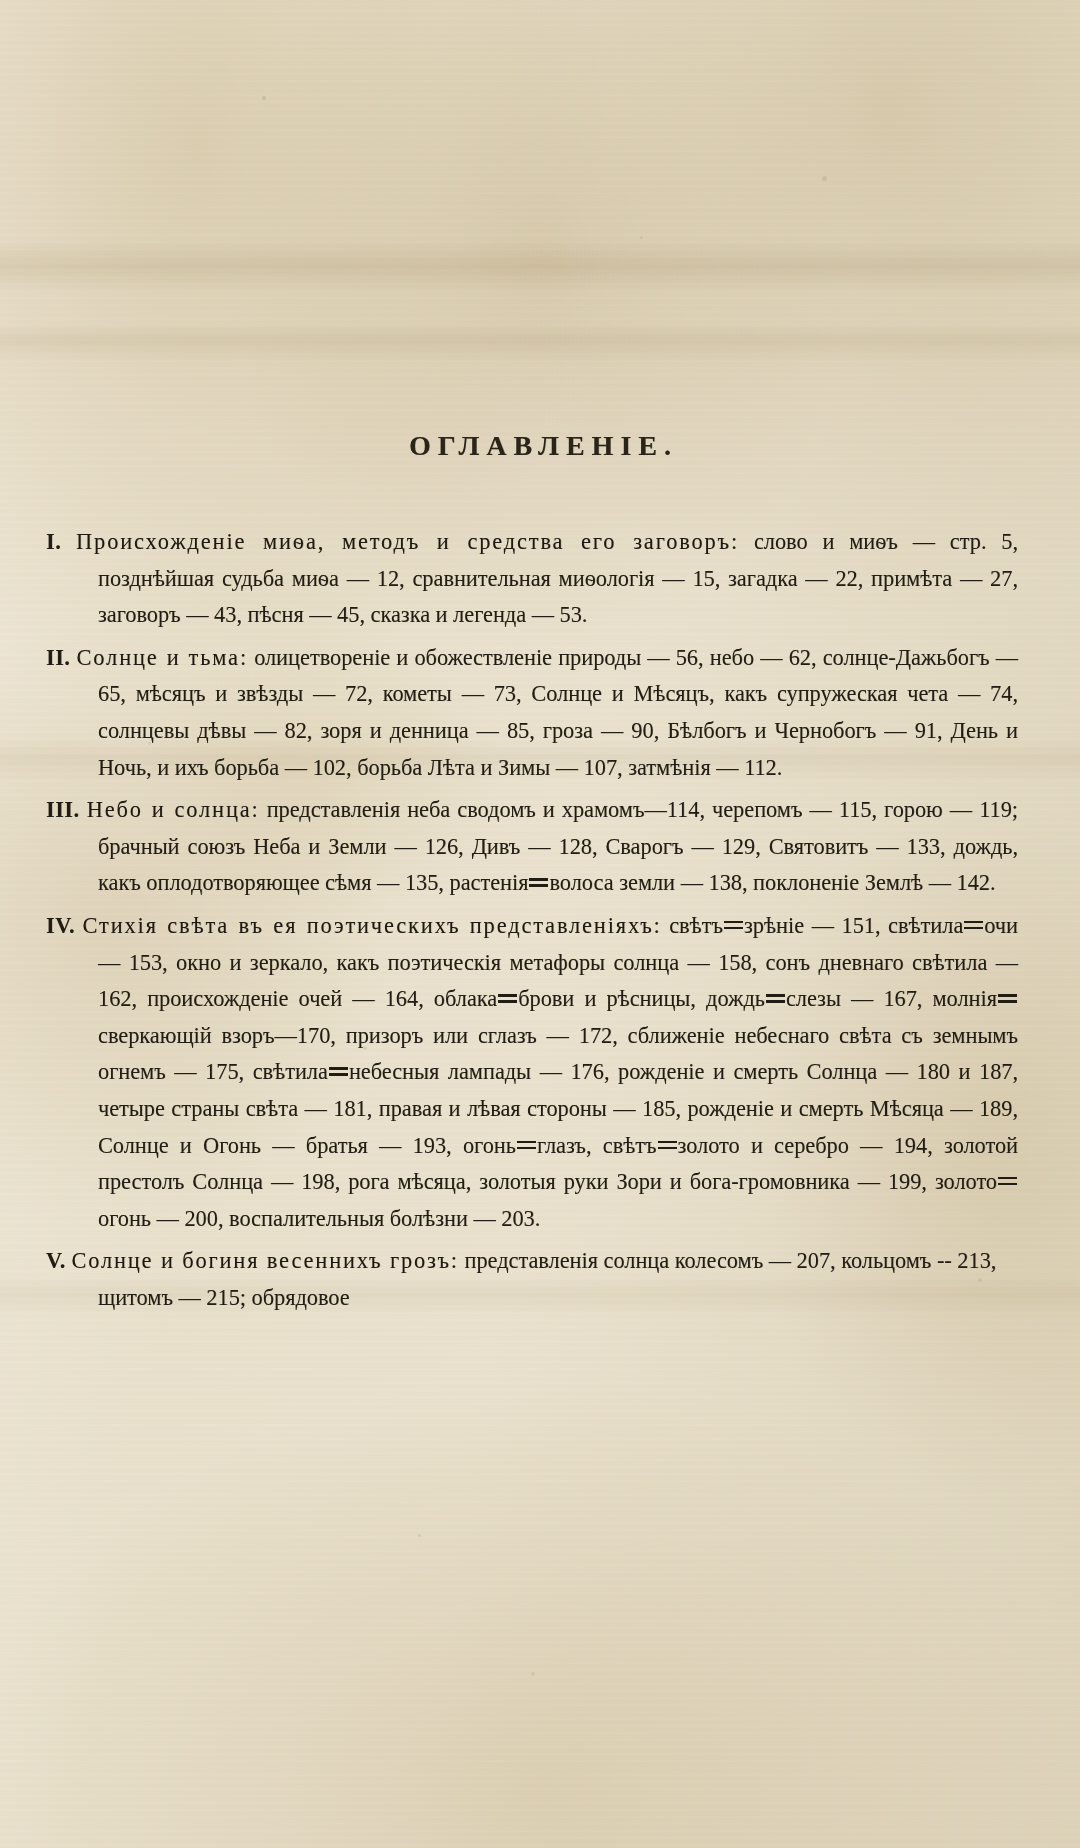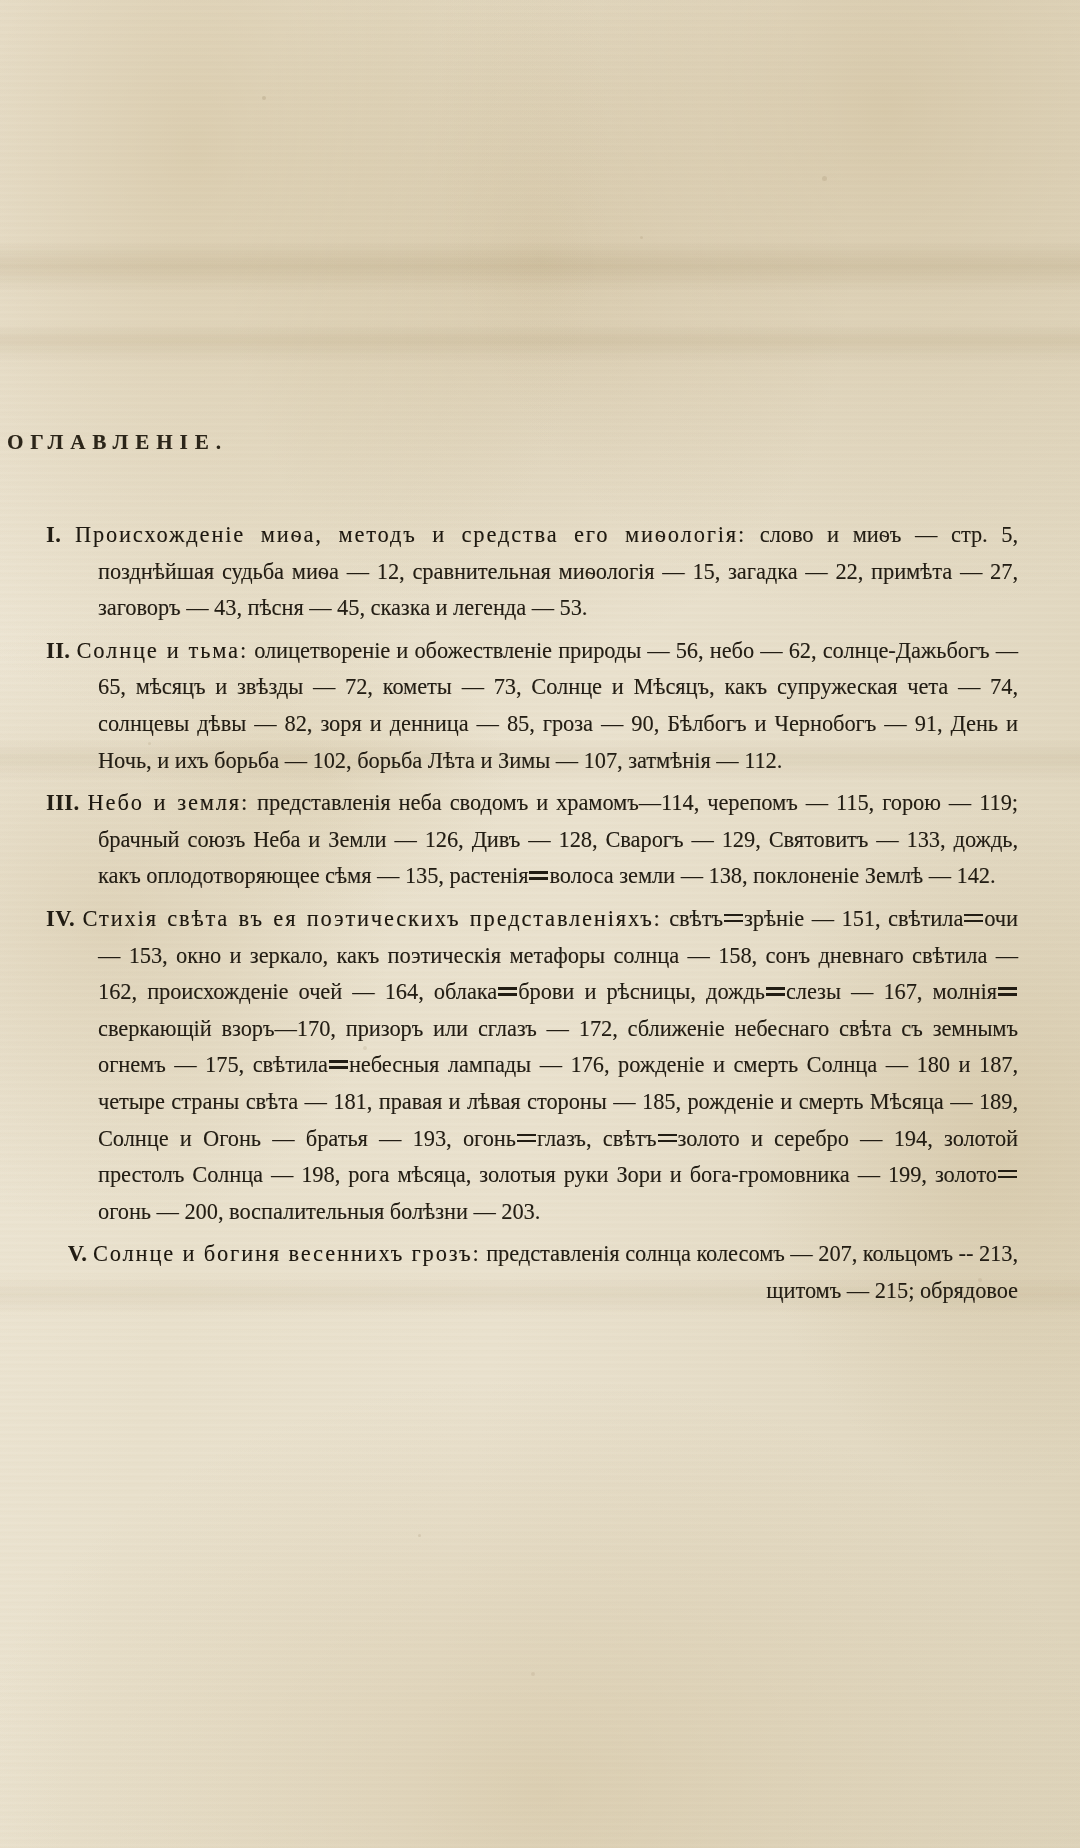--- a/index.html
+++ b/index.html
@@ -76,23 +76,23 @@
 
   
   #content {
     position: absolute;
     left: 0;
     top: 0;
     width: 1080px;
   }
 
   #page-title {
-    text-align: left;
+    text-align: center;
     margin-top: 430px;
-    font-size: 21px;
+    font-size: 28px;
     letter-spacing: 7px;
     color: #2b2519;
     font-weight: 600;
     text-indent: 7px;
     font-family: "Liberation Serif", "DejaVu Serif", serif;
     text-shadow: 0.4px 0.3px 0 rgba(60,48,30,0.42);
   }
 
   #toc {
     margin: 0;
@@ -147,21 +147,21 @@
     position: absolute;
     left: 0;
     width: 19px;
     height: 2.4px;
     background: #221d14;
   }
   .eqdash::before { top: 0; }
   .eqdash::after  { top: 6px; }
 
   .last-line {
-    text-align: right;
+    text-align: left;
   }
 </style>
 </head>
 <body>
 
 <div id="page">
 
   <div id="grain"></div>
   <div id="streaks"></div>
 
@@ -176,35 +176,35 @@
 
   <div id="content">
 
     <h1 id="page-title">ОГЛАВЛЕНІЕ.</h1>
 
     <ul id="toc">
 
       <li class="entry">
         <span class="body">
           <span class="numeral">I.</span>
-          <span class="heading">Происхожденіе миѳа, методъ и средства его миѳологія:</span><span class="detail"> слово и миѳъ — стр. 5, позднѣйшая судьба миѳа — 12, сравнительная миѳологія — 15, загадка — 22, примѣта — 27, заговоръ — 43, пѣсня — 45, сказка и легенда — 53.</span>
+          <span class="heading">Происхожденіе миѳа, методъ и средства его заговоръ:</span><span class="detail"> слово и миѳъ — стр. 5, позднѣйшая судьба миѳа — 12, сравнительная миѳологія — 15, загадка — 22, примѣта — 27, заговоръ — 43, пѣсня — 45, сказка и легенда — 53.</span>
         </span>
       </li>
 
       <li class="entry">
         <span class="body">
           <span class="numeral">II.</span>
           <span class="heading">Солнце и тьма:</span><span class="detail"> олицетвореніе и обожествленіе природы — 56, небо — 62, солнце-Дажьбогъ — 65, мѣсяцъ и звѣзды — 72, кометы — 73, Солнце и Мѣсяцъ, какъ супружеская чета — 74, солнцевы дѣвы — 82, зоря и денница — 85, гроза — 90, Бѣлбогъ и Чернобогъ — 91, День и Ночь, и ихъ борьба — 102, борьба Лѣта и Зимы — 107, затмѣнія — 112.</span>
         </span>
       </li>
 
       <li class="entry">
         <span class="body">
           <span class="numeral">III.</span>
-          <span class="heading">Небо и земля:</span><span class="detail"> представленія неба сводомъ и храмомъ—114, черепомъ — 115, горою — 119; брачный союзъ Неба и Земли — 126, Дивъ — 128, Сварогъ — 129, Святовитъ — 133, дождь, какъ оплодотворяющее сѣмя — 135, растенія<span class="eqdash"></span>волоса земли — 138, поклоненіе Землѣ — 142.</span>
+          <span class="heading">Небо и солнца:</span><span class="detail"> представленія неба сводомъ и храмомъ—114, черепомъ — 115, горою — 119; брачный союзъ Неба и Земли — 126, Дивъ — 128, Сварогъ — 129, Святовитъ — 133, дождь, какъ оплодотворяющее сѣмя — 135, растенія<span class="eqdash"></span>волоса земли — 138, поклоненіе Землѣ — 142.</span>
         </span>
       </li>
 
       <li class="entry">
         <span class="body">
           <span class="numeral">IV.</span>
           <span class="heading">Стихія свѣта въ ея поэтическихъ представленіяхъ:</span><span class="detail"> свѣтъ<span class="eqdash"></span>зрѣніе — 151, свѣтила<span class="eqdash"></span>очи — 153, окно и зеркало, какъ поэтическія метафоры солнца — 158, сонъ дневнаго свѣтила — 162, происхожденіе очей — 164, облака<span class="eqdash"></span>брови и рѣсницы, дождь<span class="eqdash"></span>слезы — 167, молнія<span class="eqdash"></span>сверкающій взоръ—170, призоръ или сглазъ — 172, сближеніе небеснаго свѣта съ земнымъ огнемъ — 175, свѣтила<span class="eqdash"></span>небесныя лампады — 176, рожденіе и смерть Солнца — 180 и 187, четыре страны свѣта — 181, правая и лѣвая стороны — 185, рожденіе и смерть Мѣсяца — 189, Солнце и Огонь — братья — 193, огонь<span class="eqdash"></span>глазъ, свѣтъ<span class="eqdash"></span>золото и серебро — 194, золотой престолъ Солнца — 198, рога мѣсяца, золотыя руки Зори и бога-громовника — 199, золото<span class="eqdash"></span>огонь — 200, воспалительныя болѣзни — 203.</span>
         </span>
       </li>
 

